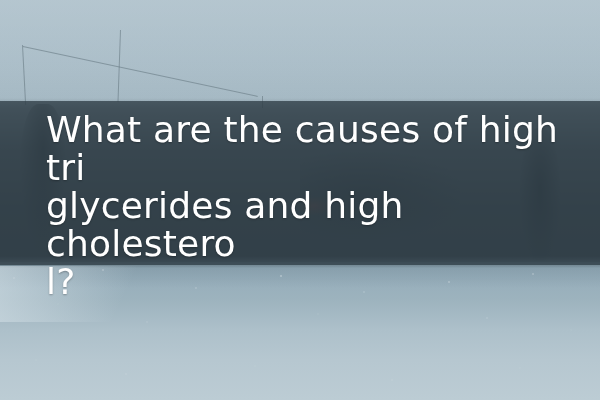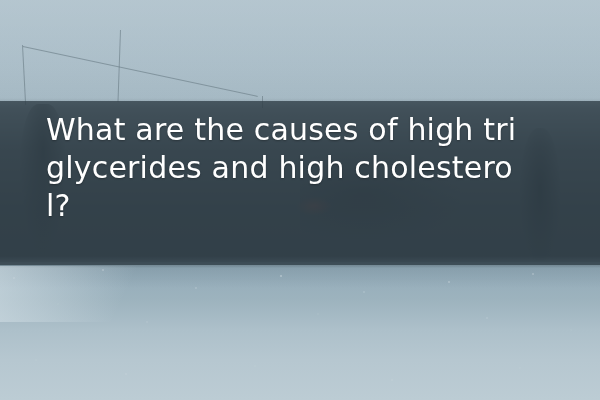--- a/index.html
+++ b/index.html
@@ -167,21 +167,21 @@
     top: 101px;
     height: 164px;
     background: rgba(48,62,70,0.78);
     display: flex;
     align-items: flex-start;
   }
   .caption-text {
     margin: 0;
     padding: 10px 0 0 46px;
     color: #ffffff;
-    font-size: 30px;
+    font-size: 36px;
     line-height: 38px;
     font-weight: 400;
     letter-spacing: 0.2px;
     white-space: pre-line;
     text-shadow: 0 1px 2px rgba(0,0,0,0.28);
   }
 </style>
 </head>
 <body>
 

